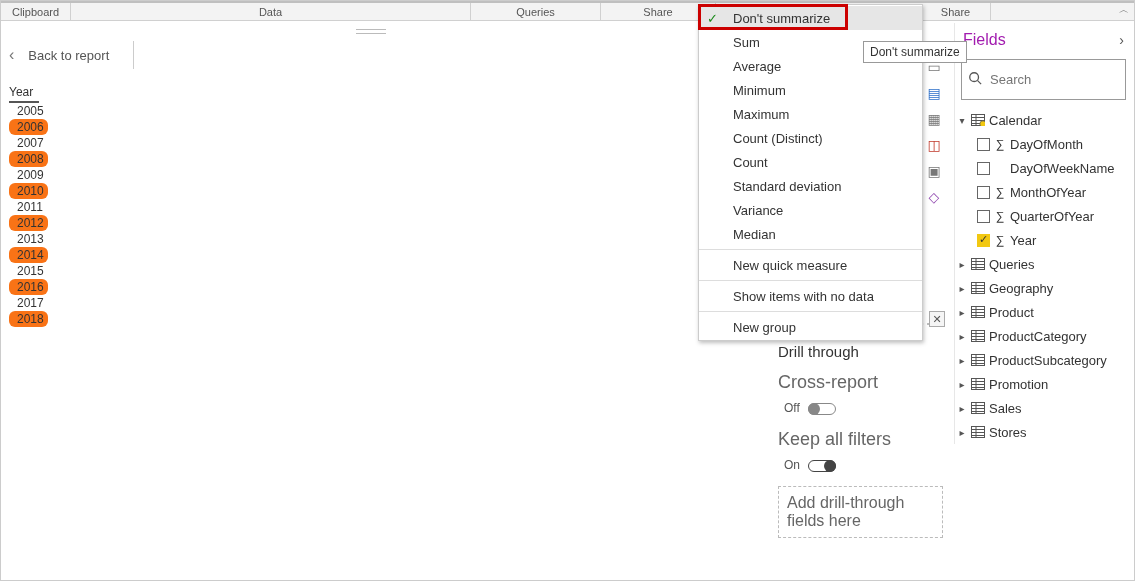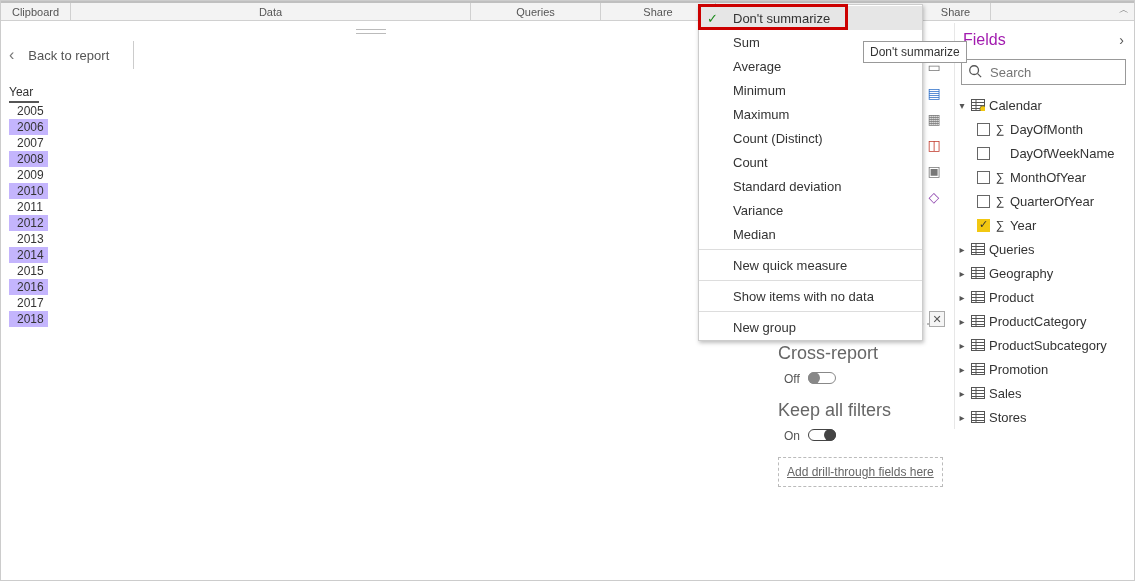--- a/index.html
+++ b/index.html
@@ -14,60 +14,60 @@
   
   .back-row { position:absolute; top:40px; left:8px; display:flex; align-items:center; gap:14px; color:#555; }
   .back-arrow { font-size:16px; color:#777; }
   .back-divider { width:1px; height:28px; background:#ccc; margin-left:10px;}
   .grab-handle {position:absolute; left:355px; top:28px; width:30px; height:5px; border-top:1px solid #bbb; border-bottom:1px solid #bbb;}
 
   
   .mini-table { position:absolute; top:84px; left:8px; font-size:12px; }
   .mini-table .hdr { font-size:12px; padding-bottom:2px; border-bottom:2px solid #555; width:30px;}
   .mini-table .row { padding:1px 4px 1px 8px; }
-  .mini-table .row.alt { background:#c4b5fd; }
+  .mini-table .row.alt { background:#f97316;border-radius:6px; }
 
   
   .context-menu { position:absolute; top:3px; left:697px; width:225px; background:#fff; border:1px solid #ccc; box-shadow:1px 2px 4px rgba(0,0,0,0.25); z-index:50; padding:1px 0;}
   .menu-item { display:flex; align-items:center; height:24px; padding:0 10px 0 34px; position:relative; cursor:default; font-size:13px; color:#333;}
   .menu-item.sel { background:#e6e6e6; }
   .menu-item .chk { position:absolute; left:8px; color:#1a8a1a; font-size:13px; }
   .menu-sep { height:1px; background:#ddd; margin:3px 0;}
   .highlight-box { position:absolute; top:3px; left:697px; width:150px; height:26px; border:3px solid #c00; z-index:60; pointer-events:none;}
   .tooltip { position:absolute; top:40px; left:862px; background:#fff; border:1px solid #999; padding:3px 6px; font-size:12px; z-index:70; }
 
   
   .fields-panel { position:absolute; top:22px; right:2px; width:178px; background:#fff; border-left:1px solid #e7e7e7;}
   .fields-header { display:flex; align-items:center; justify-content:space-between; padding:8px 8px 10px 8px; }
   .fields-header h2 { margin:0; font-size:16px; font-weight:400; color:#a21caf;}
   .fields-header .chev { font-size:14px; color:#555;}
-  .search-box { margin:0 6px 8px 6px; border:1px solid #999; height:26px; display:flex; align-items:center; padding:0 6px; gap:6px; }
+  .search-box { margin:0 6px 8px 6px; border:1px solid #999; height:41px; display:flex; align-items:center; padding:0 6px; gap:6px; }
   .search-box input { border:none; outline:none; flex:1; font-size:13px; color:#666; background:transparent;}
   .table-node, .field-node { display:flex; align-items:center; height:24px; font-size:13px; color:#333; gap:4px; padding-left:2px;}
   .field-node { padding-left:22px; }
   .caret { width:10px; display:inline-block; text-align:center; font-size:10px; color:#555;}
   .tbl-icon svg { display:block; }
   .chkbx { width:13px; height:13px; border:1px solid #666; display:inline-block; background:#fff; }
   .chkbx.on { background:#f2c811; border-color:#f2c811; position:relative;}
   .chkbx.on::after{content:"✓"; position:absolute; left:1px; top:-2px; font-size:11px; color:#333;}
   .sigma { font-size:12px; color:#333; width:12px; text-align:center;}
 
   
   .side-panel { position:absolute; top:300px; left:777px; width:165px; font-size:13px; color:#444;}
   .side-panel .clear-x { position:absolute; top:10px; right:-2px; width:16px; height:16px; border:1px solid #aaa; background:#f5f5f5; font-size:11px; display:flex; align-items:center; justify-content:center; color:#555;}
   .dashed-top { border-top:2px dashed #bbb; margin-top:22px; padding-top:18px;}
   .sec-title { font-size:15px; color:#333; margin-bottom:12px;}
   .lbl { font-size:18px; color:#666; margin-bottom:8px;}
-  .toggle { display:flex; align-items:flex-start; gap:8px; font-size:12px; color:#555; margin-bottom:14px; padding-left:6px;}
+  .toggle { display:flex; align-items:flex-end; gap:8px; font-size:12px; color:#555; margin-bottom:14px; padding-left:6px;}
   .toggle .track { width:28px; height:12px; border:1px solid #888; border-radius:7px; position:relative;}
   .toggle .knob  { width:12px; height:12px; border-radius:50%; background:#888; position:absolute; top:-1px;}
   .toggle.off .knob{ left:-1px;}
   .toggle.on .knob{ right:-1px; background:#444;}
   .toggle.on .track{ border-color:#444;}
-  .drop-target { border:1px dashed #bbb; padding:7px 8px; font-size:12px; color:#666;text-decoration:underline; }
+  .drop-target { border:1px dashed #bbb; padding:7px 8px; font-size:16px; color:#666; }
 
   
   .viz-icons { position:absolute; left:925px; top:58px; display:flex; flex-direction:column; gap:10px; color:#777; font-size:14px;}
   .viz-icons span{ width:16px; height:16px; display:flex; align-items:center; justify-content:center;}
 
 </style>
 </head>
 <body>
 
 <div class="ribbon-row">
@@ -161,20 +161,21 @@
   <span style="color:#2e70c9">▤</span>
   <span>▦</span>
   <span style="color:#c0392b">◫</span>
   <span>▣</span>
   <span style="color:#8e44ad">◇</span>
 </div>
 
 <div class="side-panel">
   <div class="clear-x">✕</div>
   <div class="dashed-top">
+    <div class="sec-title">Drill through</div>
     <div class="lbl">Cross-report</div>
     <div class="toggle off">
       <span>Off</span>
       <span class="track">
           <span class="knob"></span>
         </span>
     </div>
     <div class="lbl">Keep all filters</div>
     <div class="toggle on">
       <span>On</span>

